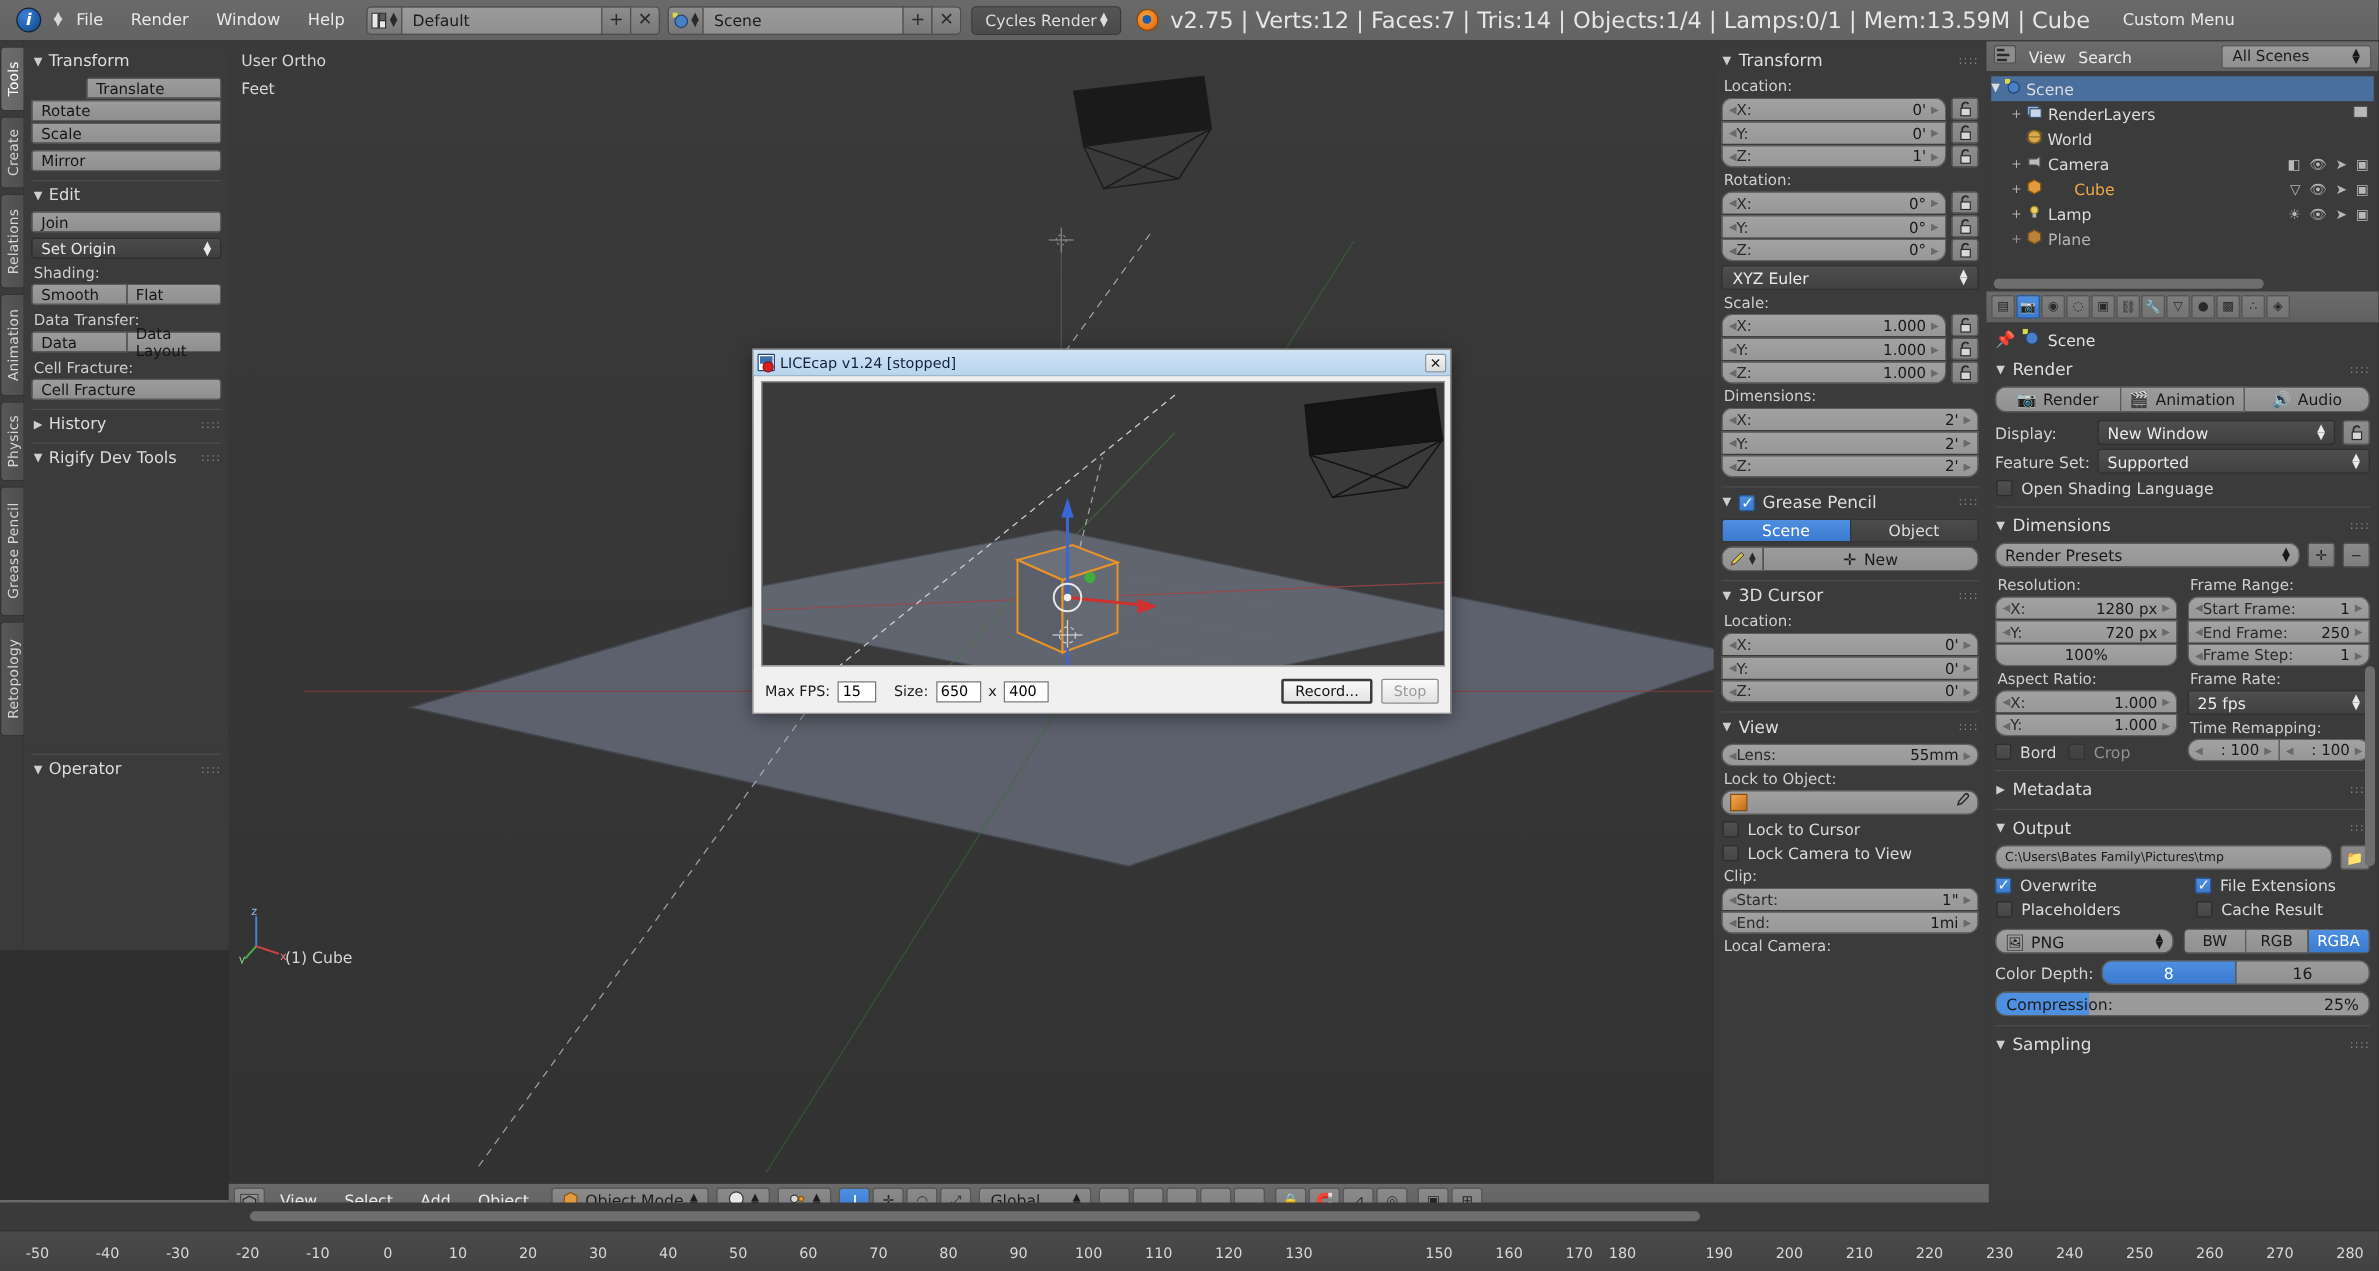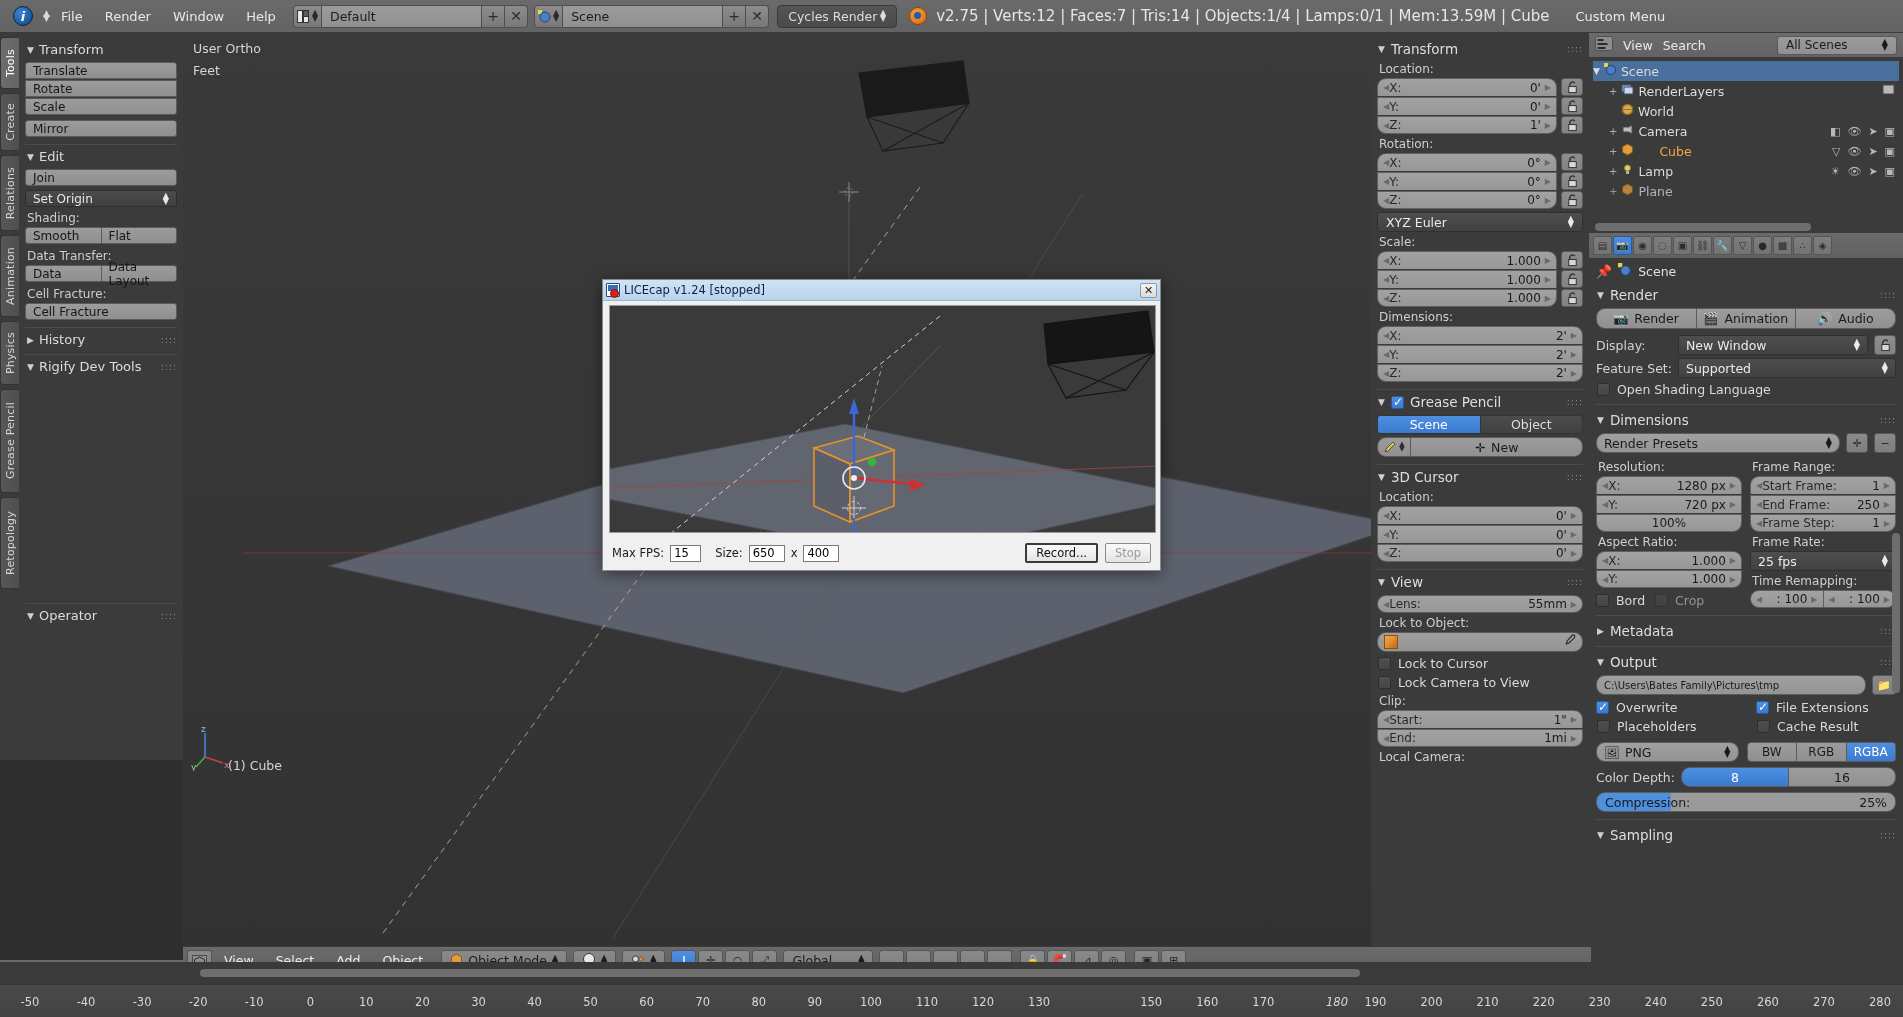--- a/index.html
+++ b/index.html
@@ -62,21 +62,21 @@
   }
   .tb-sq.last { border-radius: 0 4px 4px 0; }
   .tb-dropdown {
     height: 23px; padding: 2px 10px; min-width: 120px;
     background: linear-gradient(to bottom, #555, #4a4a4a);
     border: 1px solid #3a3a3a; border-radius: 4px;
     color: #ddd; font-size: 12.5px; display: flex; align-items: center;
     justify-content: space-between; margin-left: 8px;
   }
   .stats {
-    margin-left: 12px; font-size: 15px; color: #e6e6e6; white-space: nowrap;
+    margin-left: 12px; font-size: 18px; color: #e6e6e6; white-space: nowrap;
     display: flex; align-items: center; gap: 5px;
   }
   .stats-logo {
     width: 18px; height: 18px; border-radius: 50%;
     background: radial-gradient(circle at 40% 35%, #f5a33c, #e87d1e 60%, #b85a10);
     border: 1px solid #8a4a10; position: relative; margin-right: 4px;
   }
   .stats-logo::after {
     content:''; position:absolute; left:4px; top:4px; width:7px; height:7px;
     border-radius:50%; background:#1c5fa8;
@@ -117,21 +117,21 @@
     border: 1px solid #5b5b5b; border-radius: 3px;
     color: #161616; font-size: 12px; display: flex; align-items: center;
   }
   .tool-btn.dark {
     background: linear-gradient(to bottom, #4b4b4b, #3f3f3f);
     color: #e8e8e8; border-color: #2e2e2e;
     justify-content: space-between;
   }
   .tool-group { margin-bottom: 5px; }
   .tool-group .tool-btn { border-radius: 0; }
-  .tool-group .tool-btn:first-child { border-radius: 3px 3px 0 0; }
+  .tool-group .tool-btn:first-child { border-radius: 3px 3px 0 0; margin-left: 44px; }
   .tool-group .tool-btn:last-child { border-radius: 0 0 3px 3px; }
   .sublabel { font-size: 12px; color: #cdcdcd; margin: 4px 0 2px 2px; }
   .split-row { display: flex; gap: 0; margin-bottom: 5px; }
   .split-row .tool-btn { flex: 1; margin: 0; border-radius: 0; }
   .split-row .tool-btn:first-child { border-radius: 3px 0 0 3px; }
   .split-row .tool-btn:last-child { border-radius: 0 3px 3px 0; border-left: none; }
   .hr { height: 1px; background: #4c4c4c; margin: 7px 0 3px; }
 
   
   .operator {
@@ -1424,21 +1424,21 @@
         <div class="ruler-tick" style="left: 758.788px;">80</div>
         <div class="ruler-tick" style="left: 814.848px;">90</div>
         <div class="ruler-tick" style="left: 870.909px;">100</div>
         <div class="ruler-tick" style="left: 926.97px;">110</div>
         <div class="ruler-tick" style="left: 983.03px;">120</div>
         <div class="ruler-tick" style="left: 1039.09px;">130</div>
         <div class="ruler-tick" style="left: 1095.15px; margin-top: 44px;">140</div>
         <div class="ruler-tick" style="left: 1151.21px;">150</div>
         <div class="ruler-tick" style="left: 1207.27px;">160</div>
         <div class="ruler-tick" style="left: 1263.33px;">170</div>
-        <div class="ruler-tick" style="left: 1337px; font-style: italic;">180</div>
+        <div class="ruler-tick" style="left: 1298px;">180</div>
         <div class="ruler-tick" style="left: 1375.45px;">190</div>
         <div class="ruler-tick" style="left: 1431.52px;">200</div>
         <div class="ruler-tick" style="left: 1487.58px;">210</div>
         <div class="ruler-tick" style="left: 1543.64px;">220</div>
         <div class="ruler-tick" style="left: 1599.7px;">230</div>
         <div class="ruler-tick" style="left: 1655.76px;">240</div>
         <div class="ruler-tick" style="left: 1711.82px;">250</div>
         <div class="ruler-tick" style="left: 1767.88px;">260</div>
         <div class="ruler-tick" style="left: 1823.94px;">270</div>
         <div class="ruler-tick" style="left: 1880px;">280</div>

